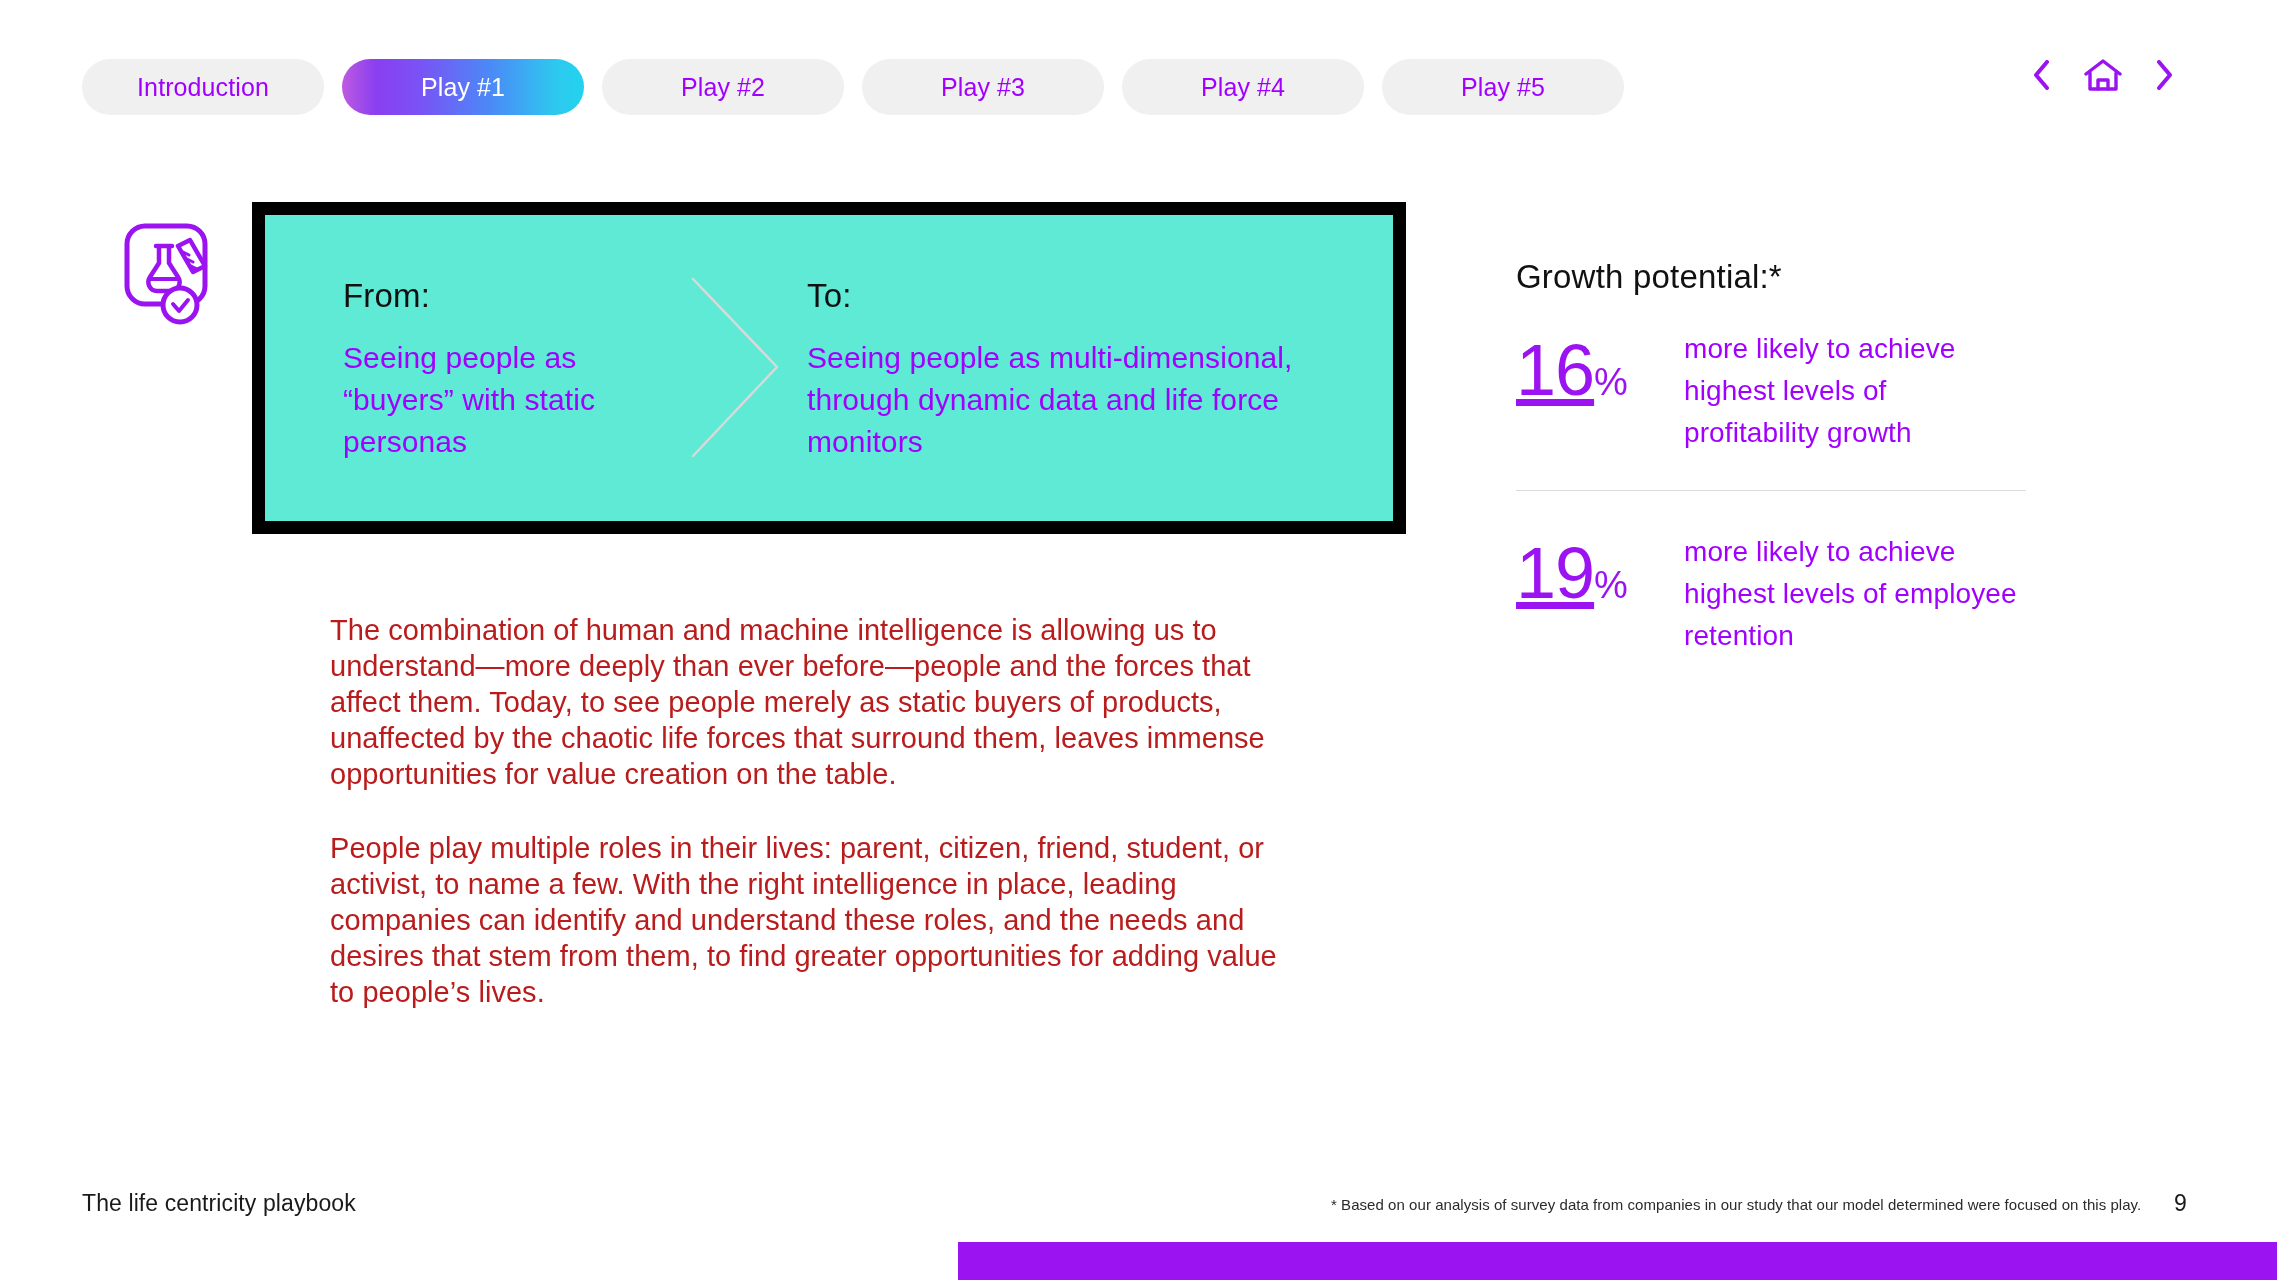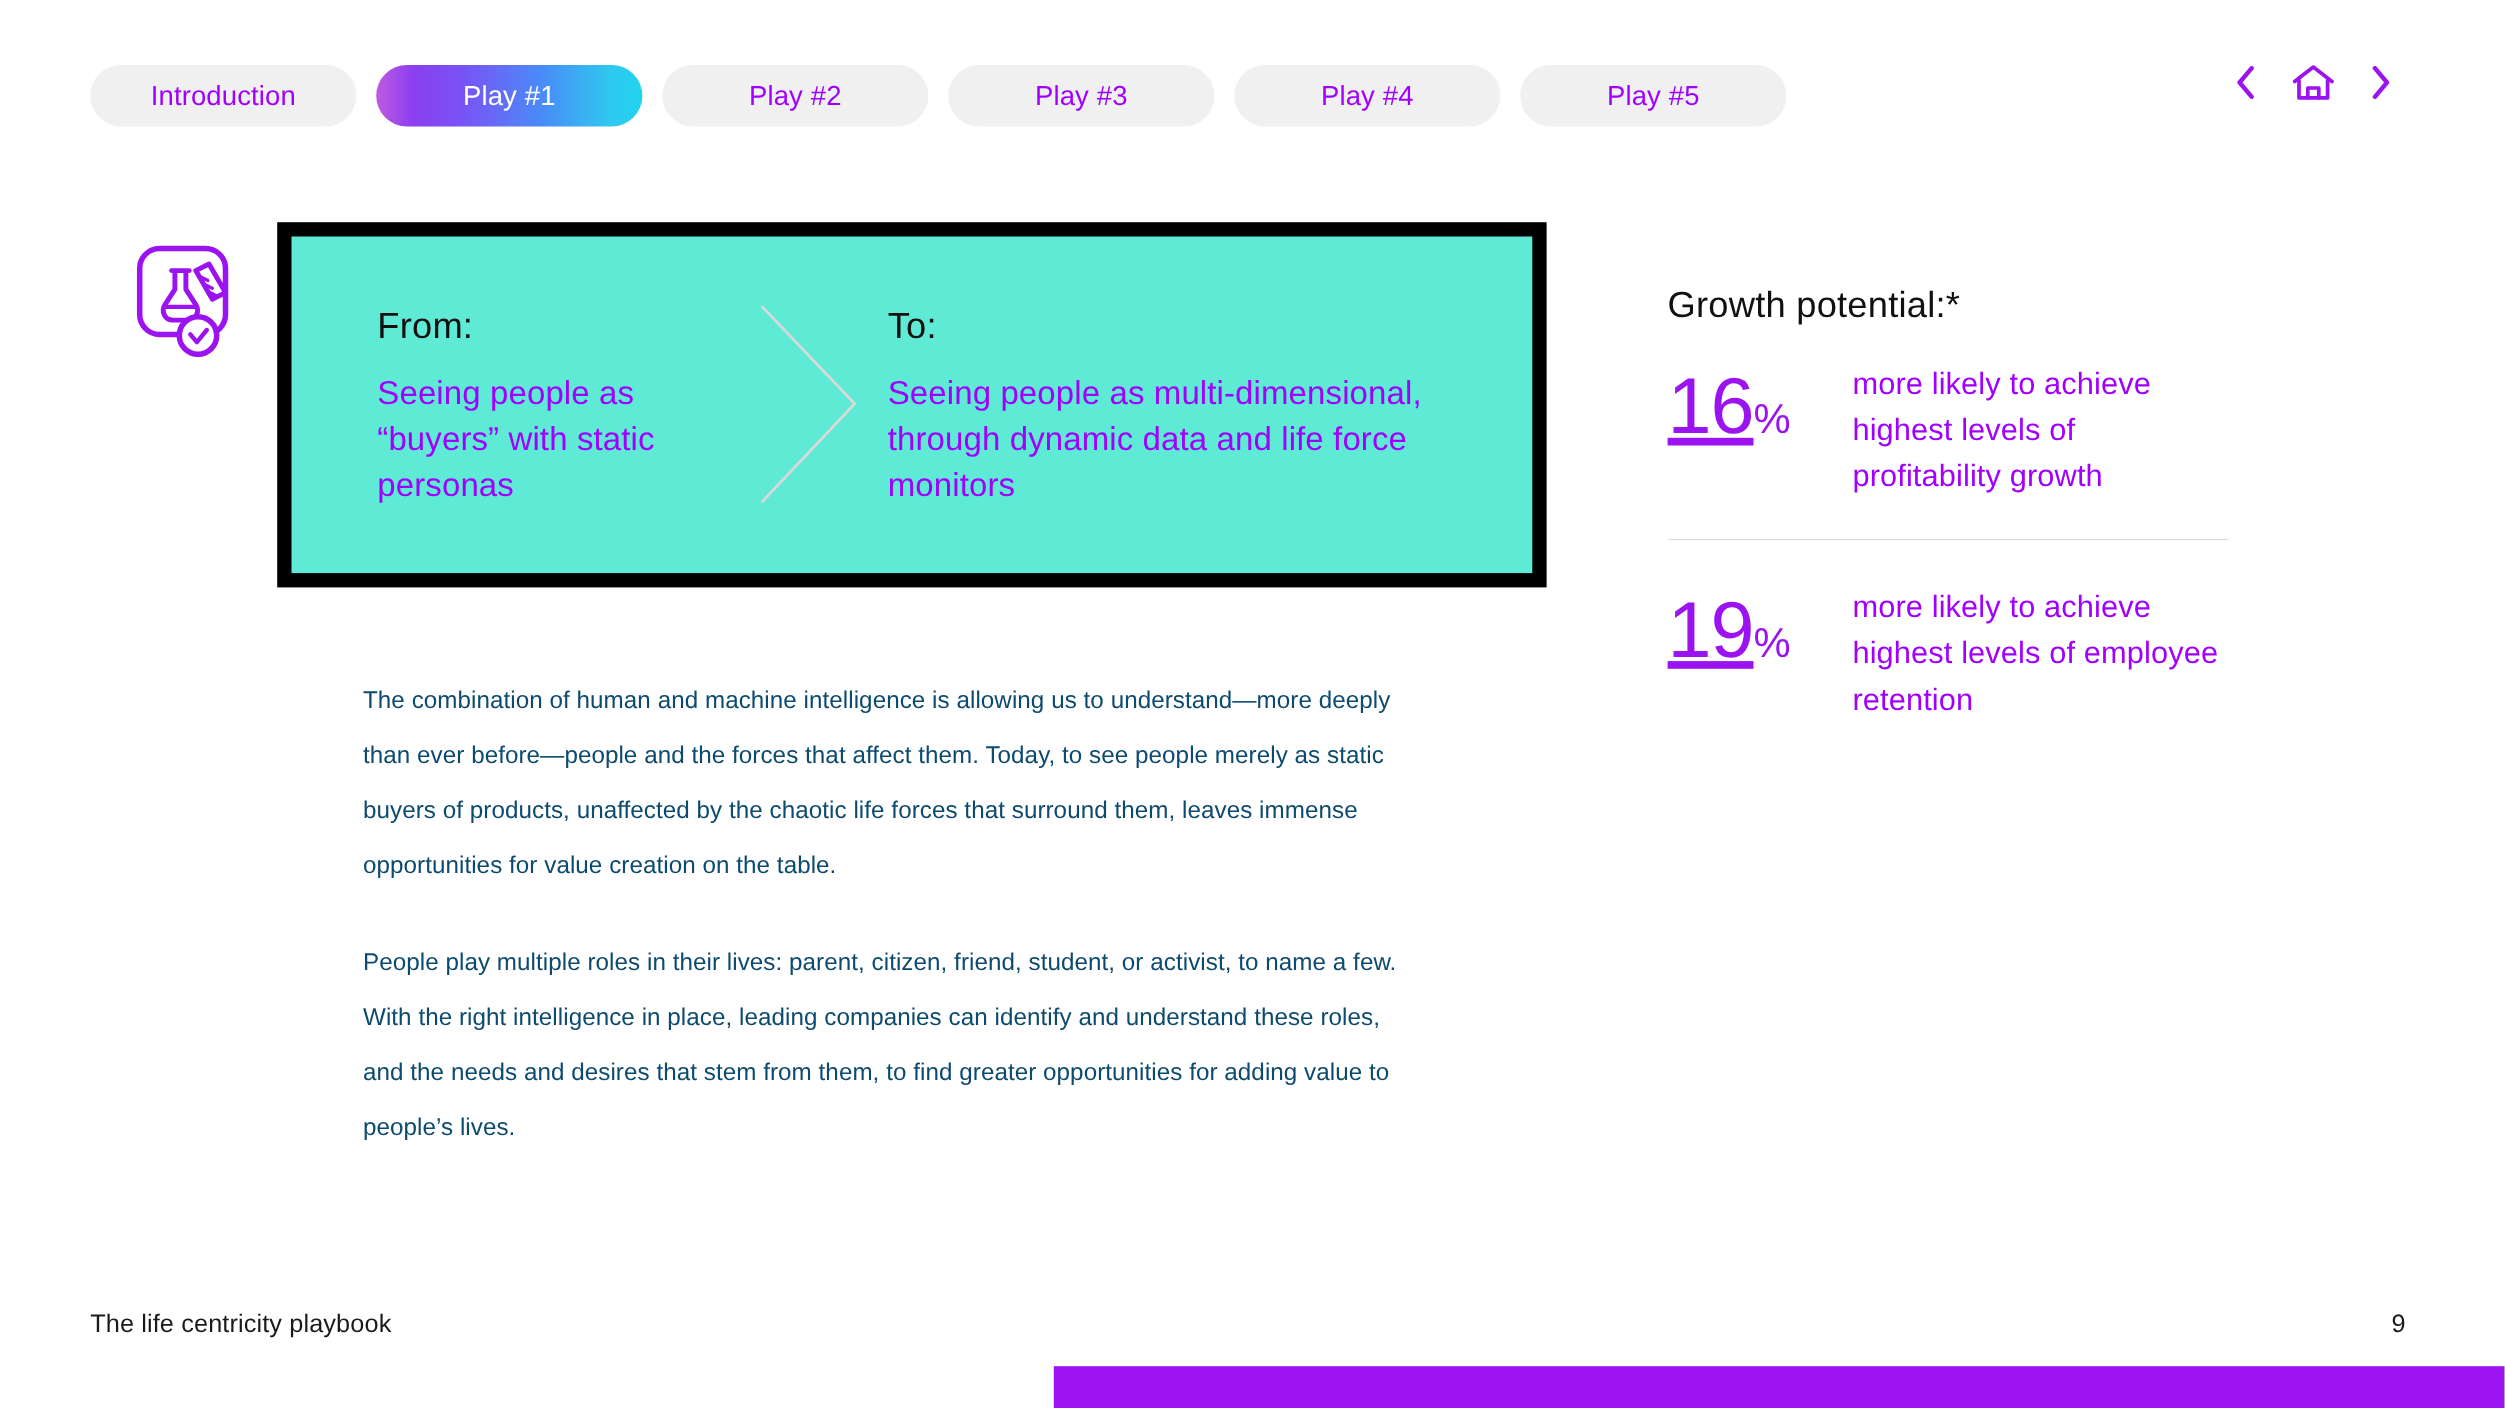--- a/index.html
+++ b/index.html
@@ -139,23 +139,23 @@
   }
 
   
   .body-copy {
     position: absolute;
     left: 330px;
     top: 612px;
     width: 960px;
   }
   .body-copy p {
-    font-size: 22px;
-    line-height: 50px;
-    color: #0c4a6e;
+    font-size: 29px;
+    line-height: 36px;
+    color: #b91c1c;
     letter-spacing: .05px;
   }
   .body-copy p + p { margin-top: 38px; }
 
   
   .stats {
     position: absolute;
     left: 1516px;
     top: 258px;
     width: 510px;
@@ -342,19 +342,20 @@
 
     <div class="stat-row">
       <div class="stat-figure">
         <span class="stat-number">19</span><span class="stat-percent">%</span>
       </div>
       <div class="stat-desc">more likely to achieve highest levels of employee retention</div>
     </div>
   </div>
 
   <div class="footer-title">The life centricity playbook</div>
+  <div class="footer-note">* Based on our analysis of survey data from companies in our study that our model determined were focused on this play.</div>
   <div class="footer-page">9</div>
 
   <div class="progress-track">
     <div class="progress-fill"></div>
   </div>
 
 </div>
 
 </body></html>

